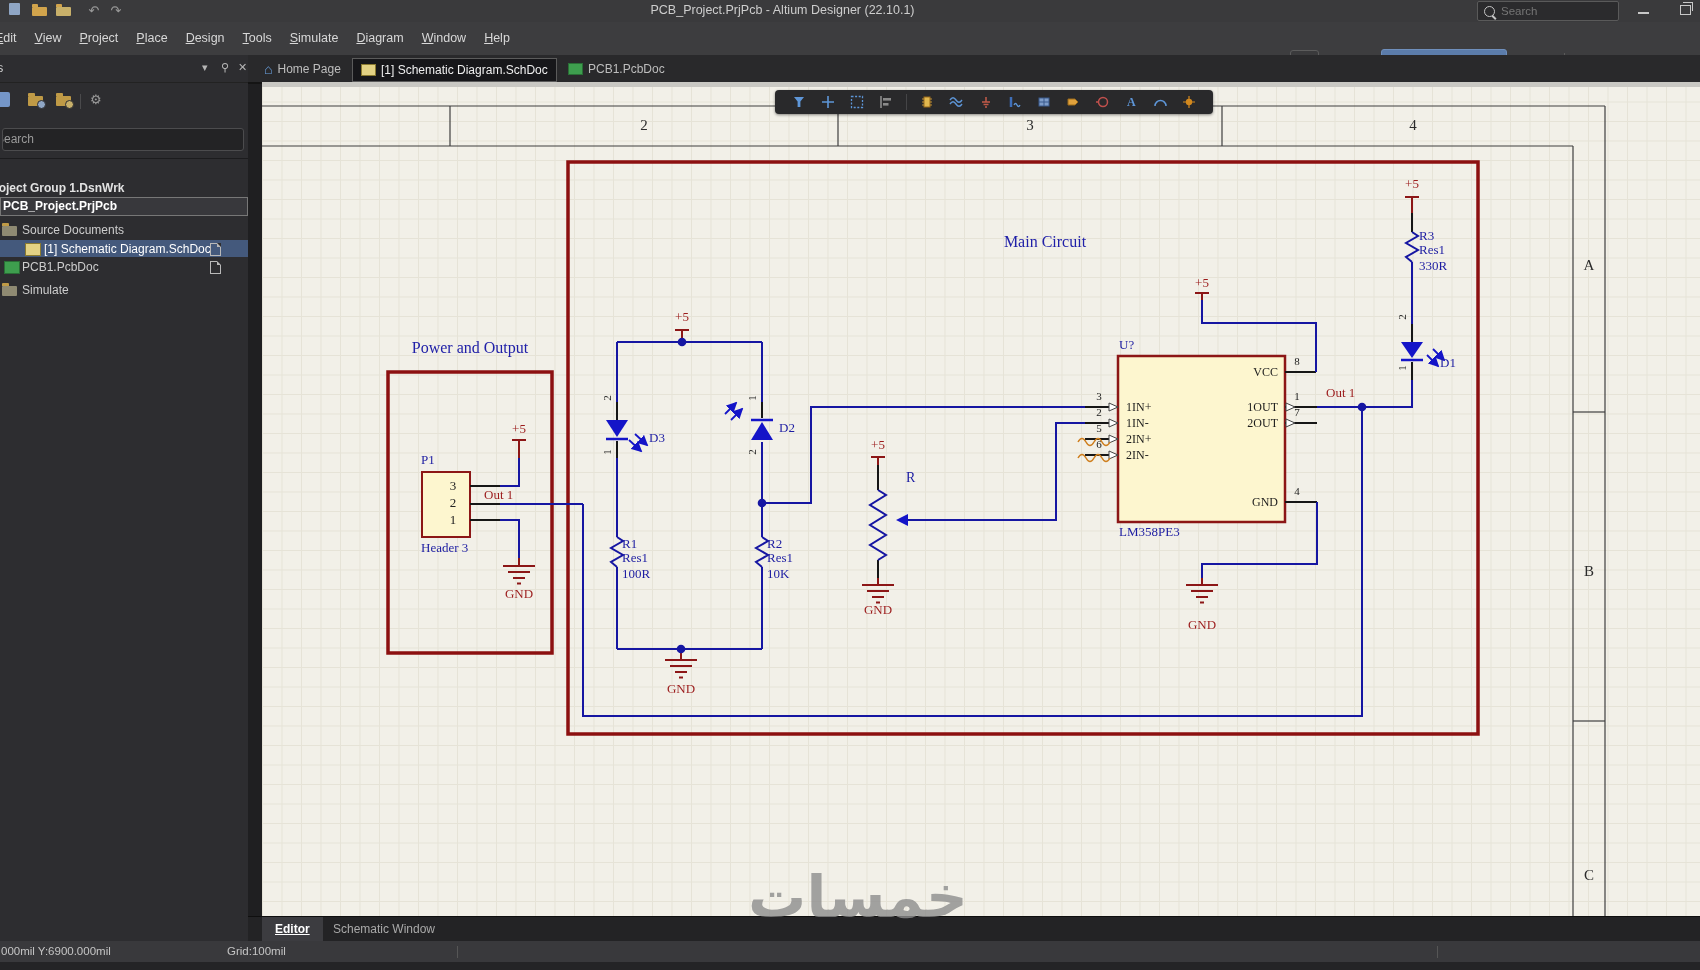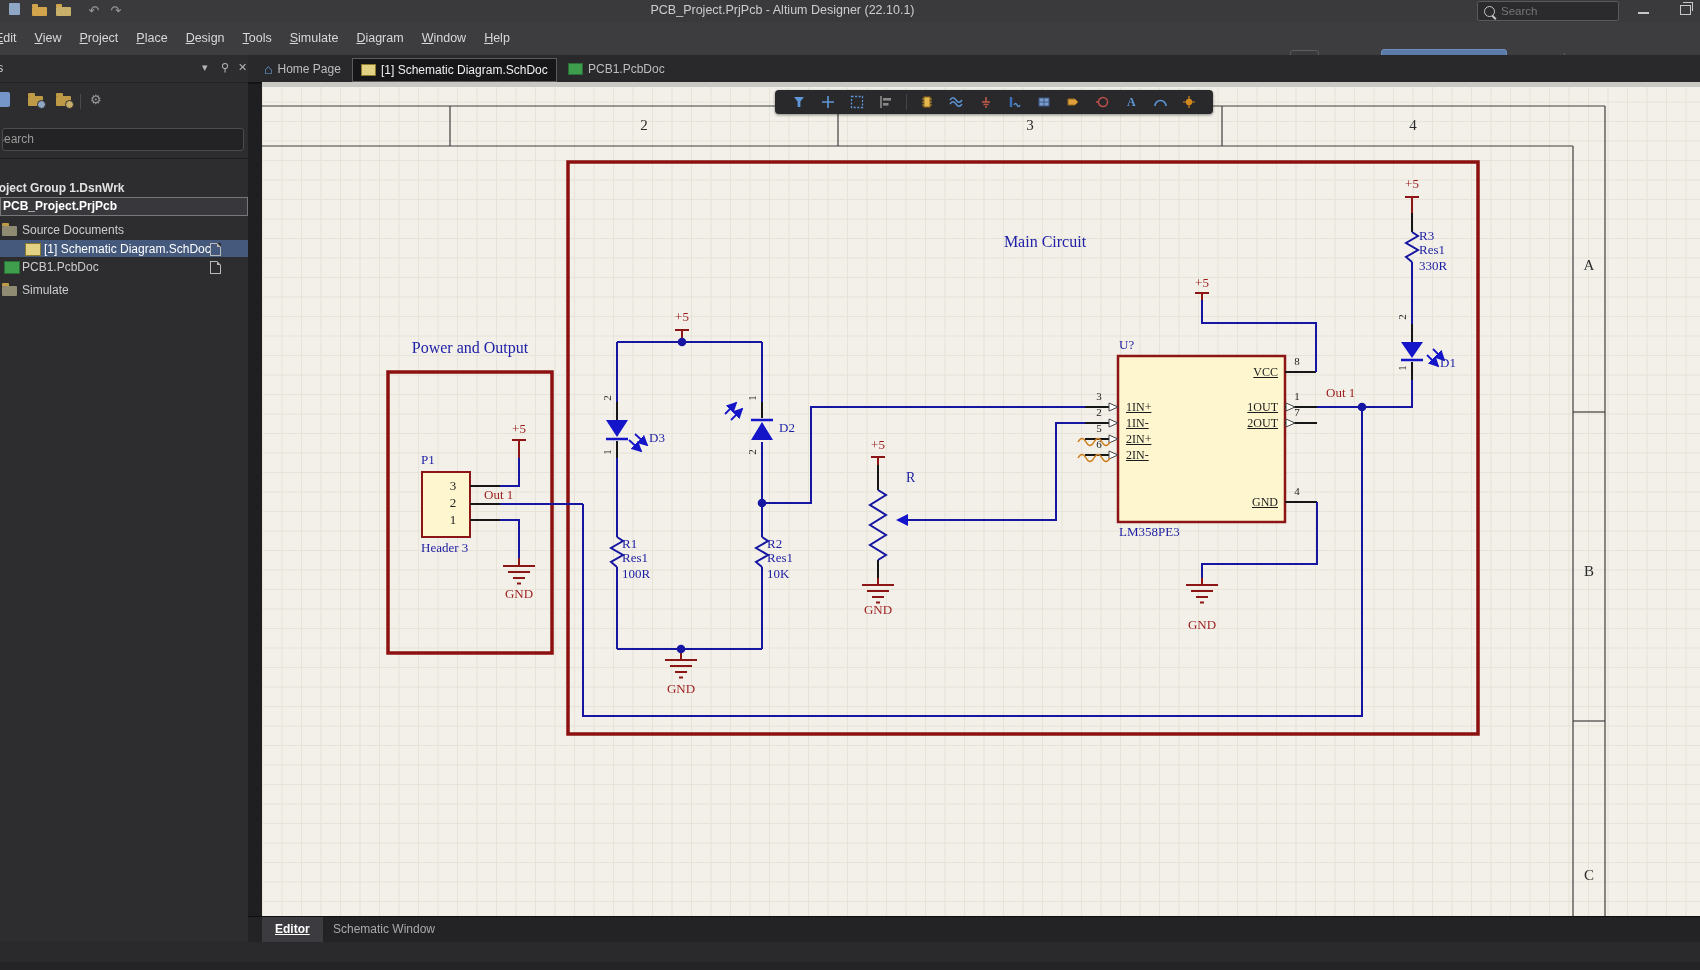--- a/index.html
+++ b/index.html
@@ -73,21 +73,21 @@
 
   
   #canvas{left:262px;top:82px;width:1438px;height:834px;background:#f2f0e8;overflow:hidden;
     background-image:linear-gradient(#e6e3d7 1px,transparent 1px),linear-gradient(90deg,#e6e3d7 1px,transparent 1px);
     background-size:19.5px 19.5px;}
   #topedge{left:0;top:0;width:1438px;height:5px;background:#c9c8c3;}
   #world{position:absolute;left:-262px;top:-82px;width:1700px;height:970px;}
   #schsvg{position:absolute;left:0;top:0;}
   .slabel{position:absolute;font-family:"Liberation Serif","DejaVu Serif",serif;font-size:13px;color:#1c1ca2;white-space:nowrap;}
   .rlabel{position:absolute;font-family:"Liberation Serif","DejaVu Serif",serif;font-size:13px;color:#9c1c1c;white-space:nowrap;}
-  .klabel{position:absolute;font-family:"Liberation Serif","DejaVu Serif",serif;font-size:13px;color:#1c1c1c;white-space:nowrap;text-decoration:underline;}
+  .klabel{position:absolute;font-family:"Liberation Serif","DejaVu Serif",serif;font-size:13px;color:#1c1c1c;white-space:nowrap;}
   .pnum{position:absolute;font-family:"Liberation Serif","DejaVu Serif",serif;font-size:11px;color:#222;width:14px;text-align:center;}
   .rot{transform:rotate(-90deg);transform-origin:center;}
   .boxtitle{position:absolute;font-family:"Liberation Serif","DejaVu Serif",serif;font-size:16px;color:#2020a8;width:160px;text-align:center;white-space:nowrap;}
   .zone{position:absolute;font-family:"Liberation Serif","DejaVu Serif",serif;font-size:15px;color:#2b2b2b;text-align:center;}
 
   
   #ftoolbar{left:775px;top:90px;width:430px;height:24px;background:#29292b;border-radius:4px;
     box-shadow:0 1px 3px rgba(0,0,0,.45);display:flex;align-items:center;justify-content:space-evenly;padding:0 4px;}
   .fic{width:18px;height:18px;display:flex;align-items:center;justify-content:center;}
   .fsep{width:1px;height:16px;background:#454547;}
@@ -517,15 +517,22 @@
           </svg>
         </span>
     </div>
   </div>
 
   <div id="btabs" class="abs">
     <div class="btab active" style="left:14px;text-decoration:underline;">Editor</div>
     <div class="btab" style="left:72px;">Schematic Window</div>
   </div>
 
+  <div id="statusbar" class="abs">
+    <span style="position:absolute;left:1px;">000mil Y:6900.000mil</span>
+    <span style="position:absolute;left:227px;">Grid:100mil</span>
+    <span class="ssep" style="left:457px;"></span>
+    <span class="ssep" style="left:1437px;"></span>
+  </div>
   <div id="bottomedge" class="abs"></div>
 
+  <div id="wm" class="abs">خمسات</div>
 </div>
 
 </body></html>

